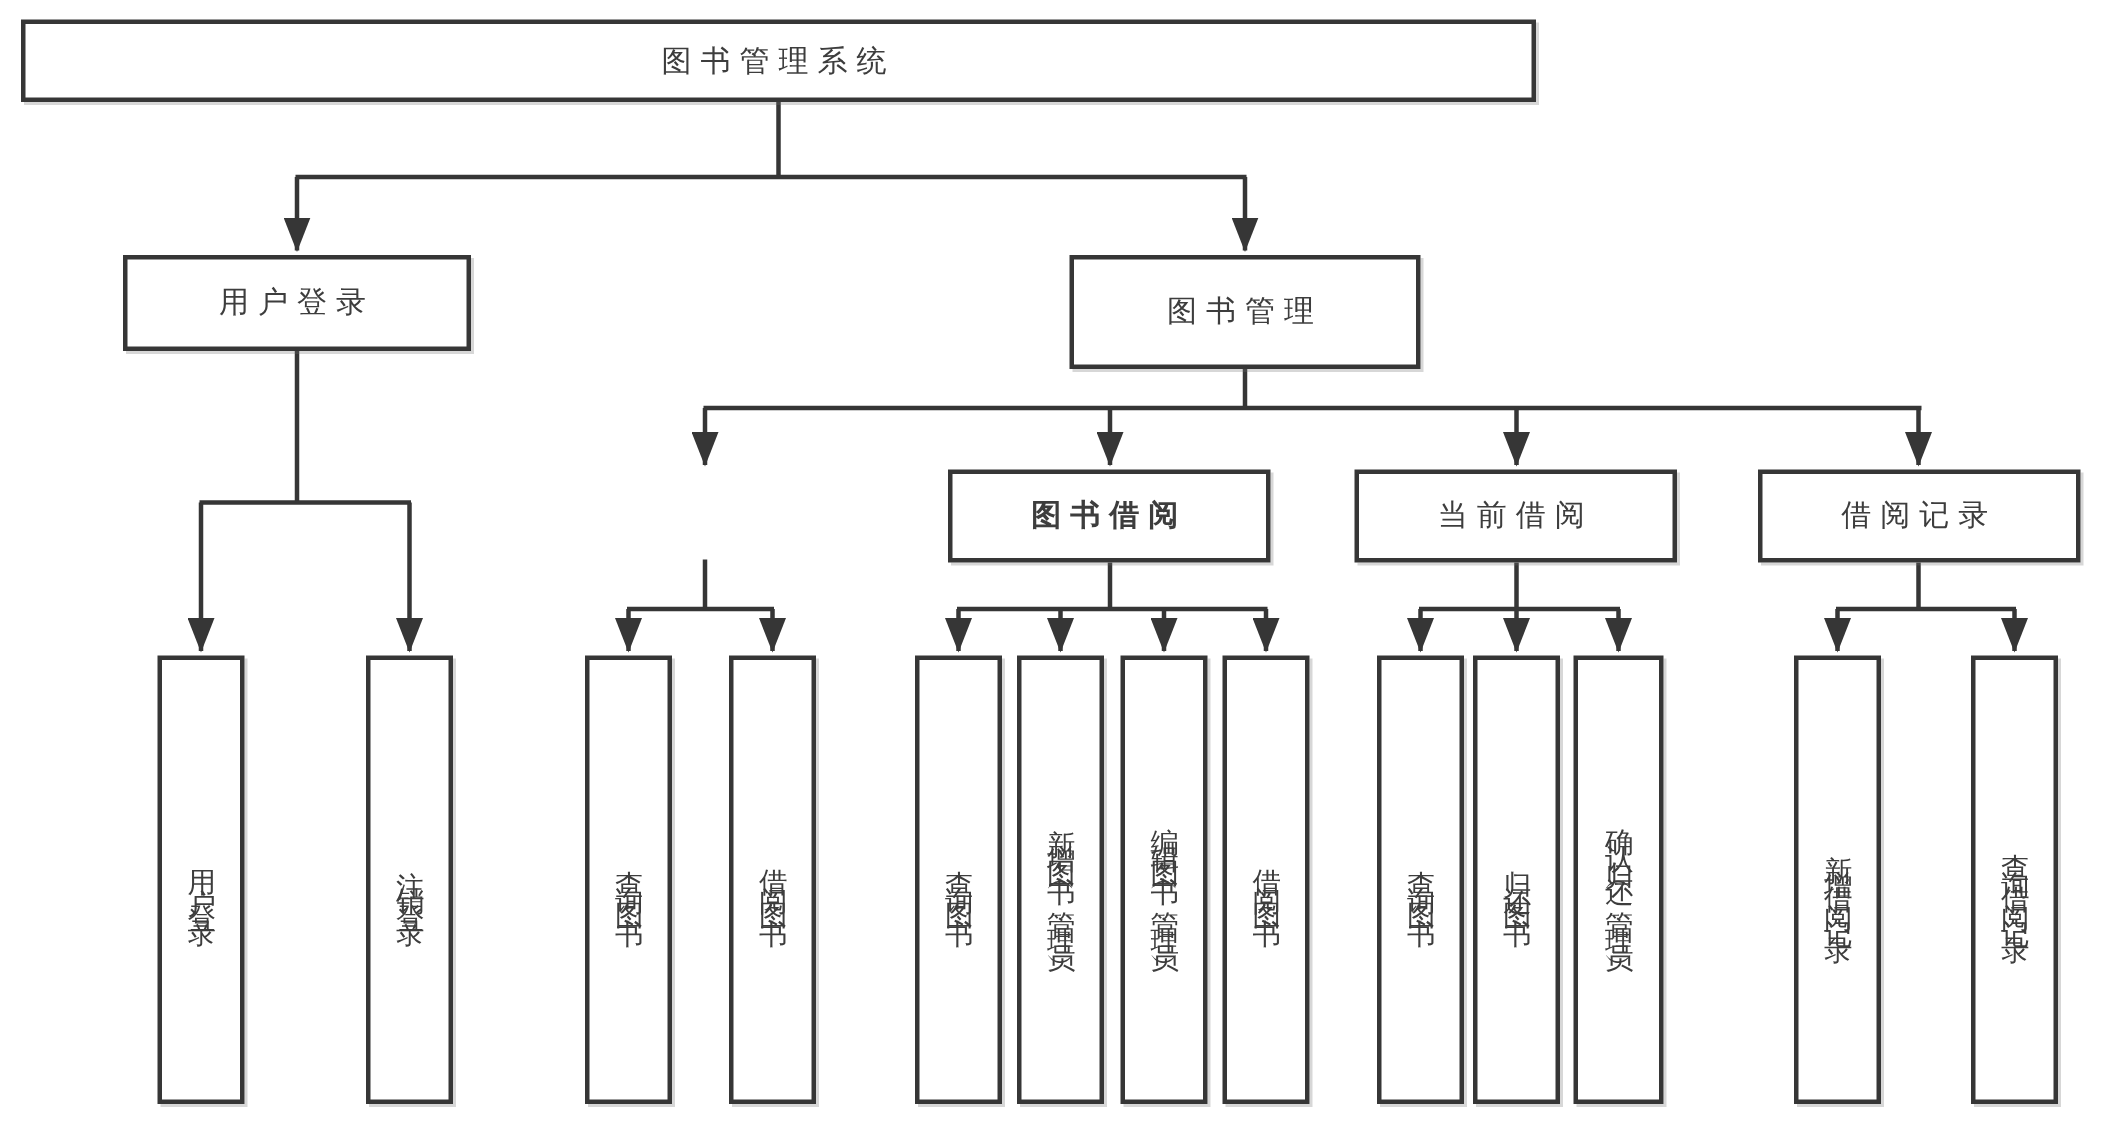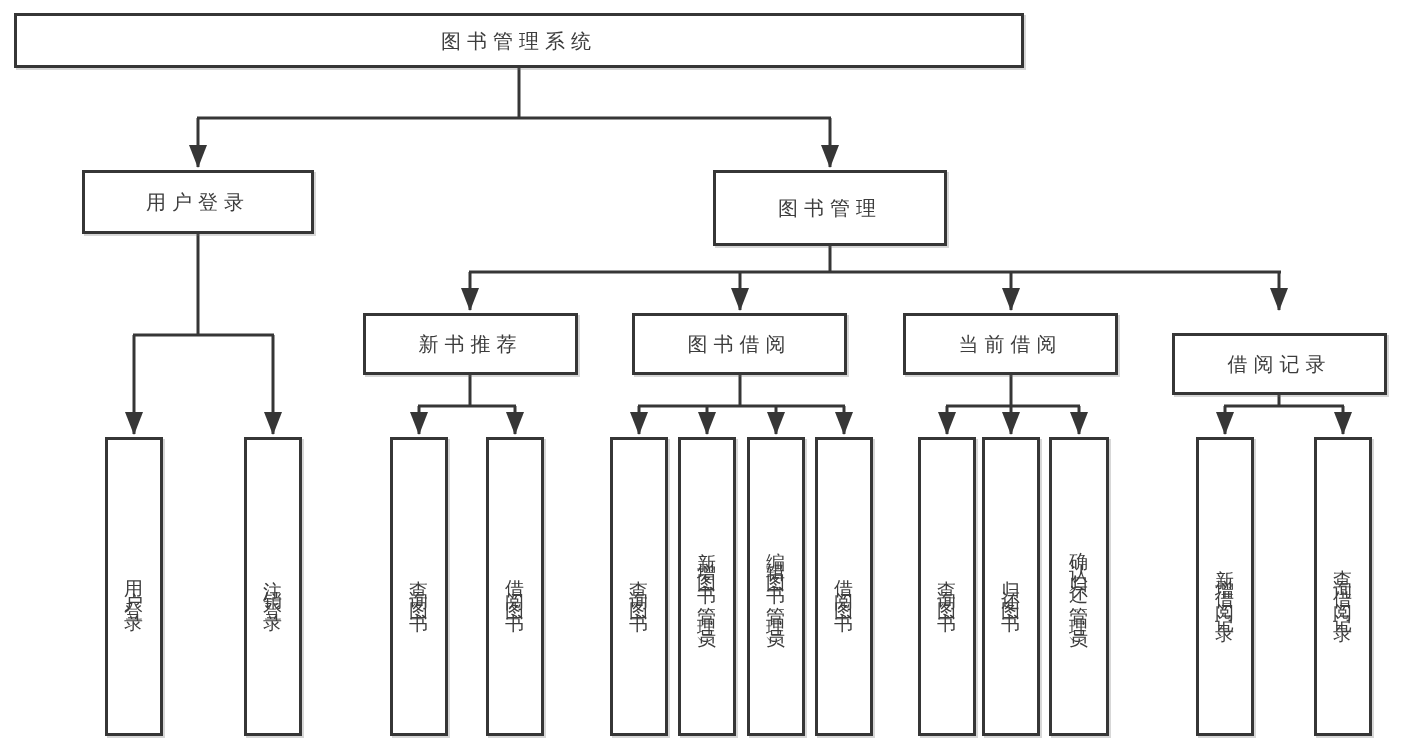--- a/index.html
+++ b/index.html
@@ -123,30 +123,27 @@
     <span class="hlabel">图书管理系统</span>
   </div>
 
   <div class="box" style="left:82px; top:170px; width:232px; height:64px;">
     <span class="hlabel">用户登录</span>
   </div>
   <div class="box" style="left:713px; top:170px; width:234px; height:76px;">
     <span class="hlabel">图书管理</span>
   </div>
 
-  <div class="box" style="left:363px; top:313px; width:215px; height:62px;">
-    <span class="hlabel">新书推荐</span>
-  </div>
-  <div class="box" style="left:632px; top:313px; width:215px; height:62px;">
+  <div class="box" style="left:632px; top:313px; width:215px; height:62px;font-weight:bold;">
     <span class="hlabel">图书借阅</span>
   </div>
   <div class="box" style="left:903px; top:313px; width:215px; height:62px;">
     <span class="hlabel">当前借阅</span>
   </div>
-  <div class="box" style="left:1172px; top:313px; width:215px; height:62px;margin-top:20px;">
+  <div class="box" style="left:1172px; top:313px; width:215px; height:62px;">
     <span class="hlabel">借阅记录</span>
   </div>
 
   <div class="box leaf" style="left:105px;">
     <span class="vlabel">用户登录</span>
   </div>
   <div class="box leaf" style="left:244px;">
     <span class="vlabel">注销登录</span>
   </div>
 

